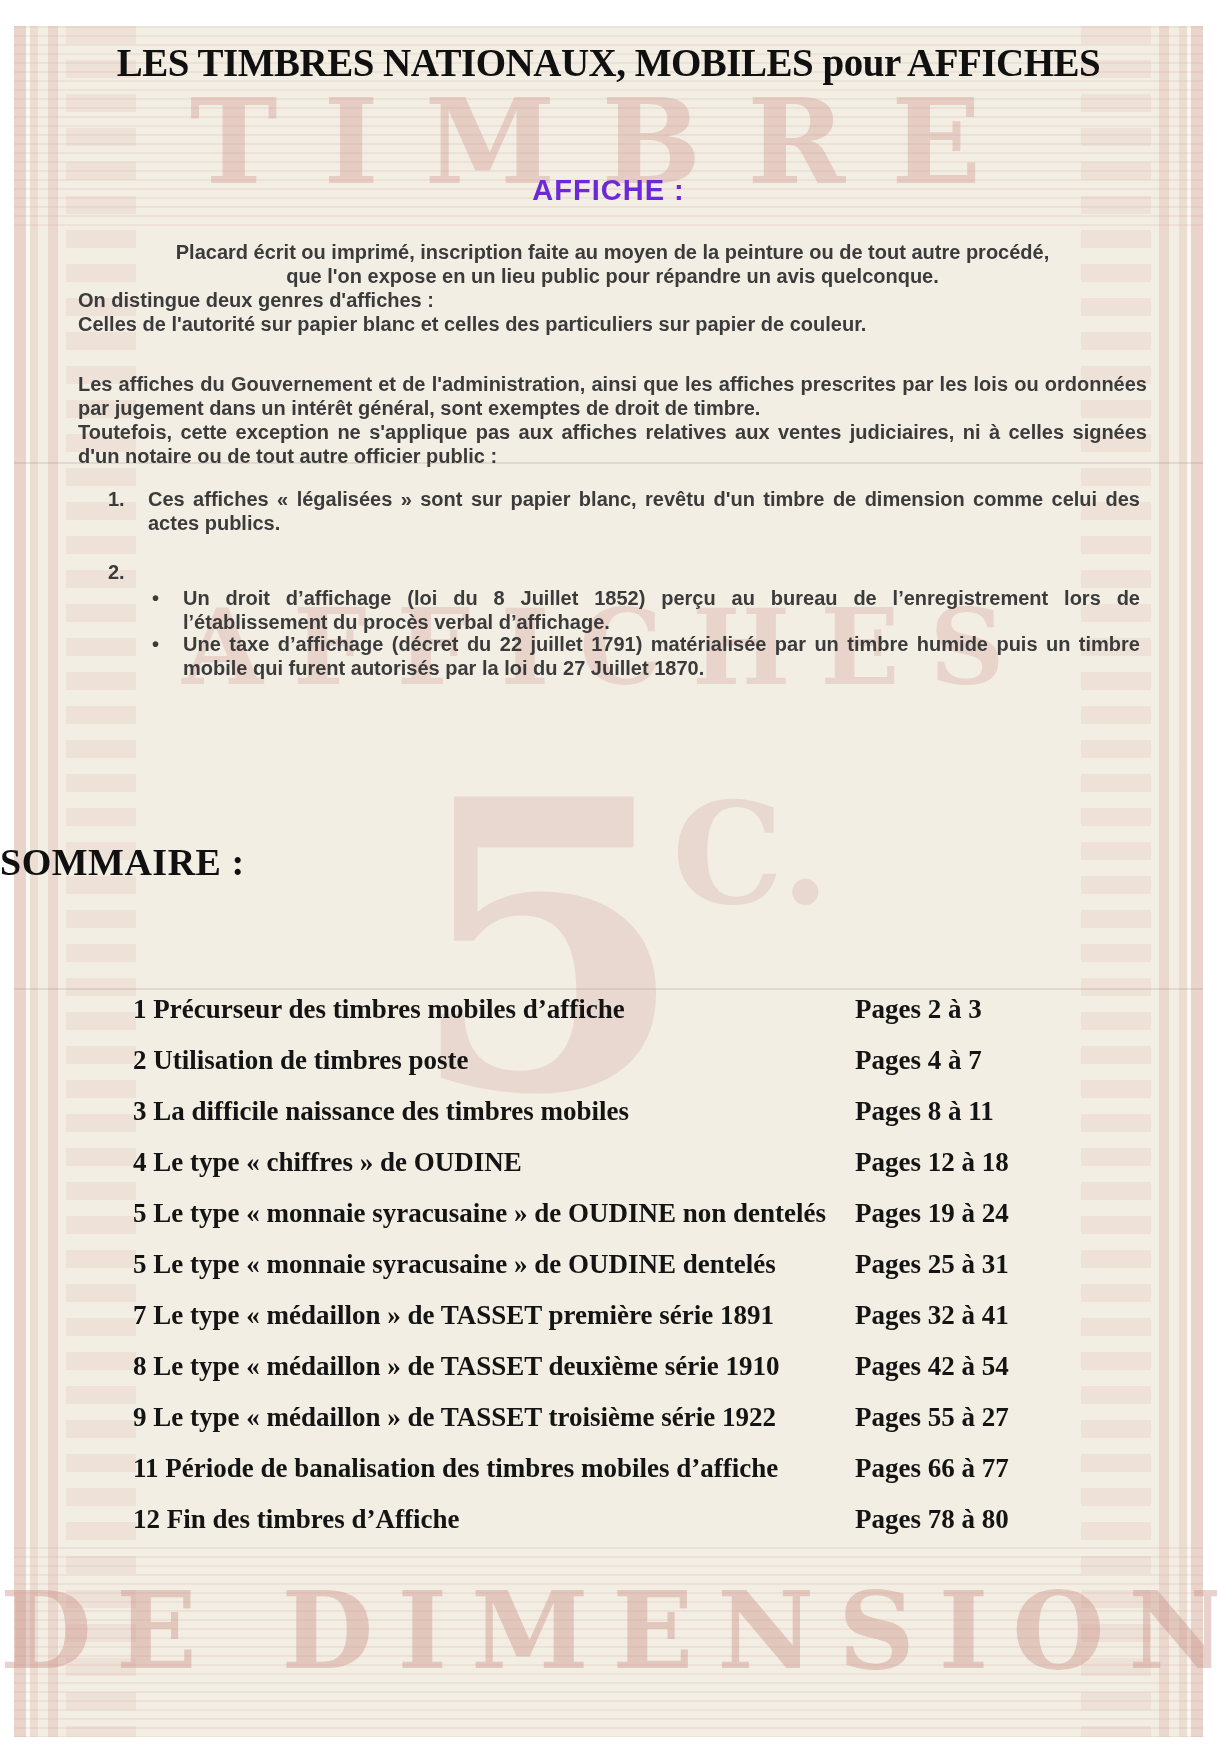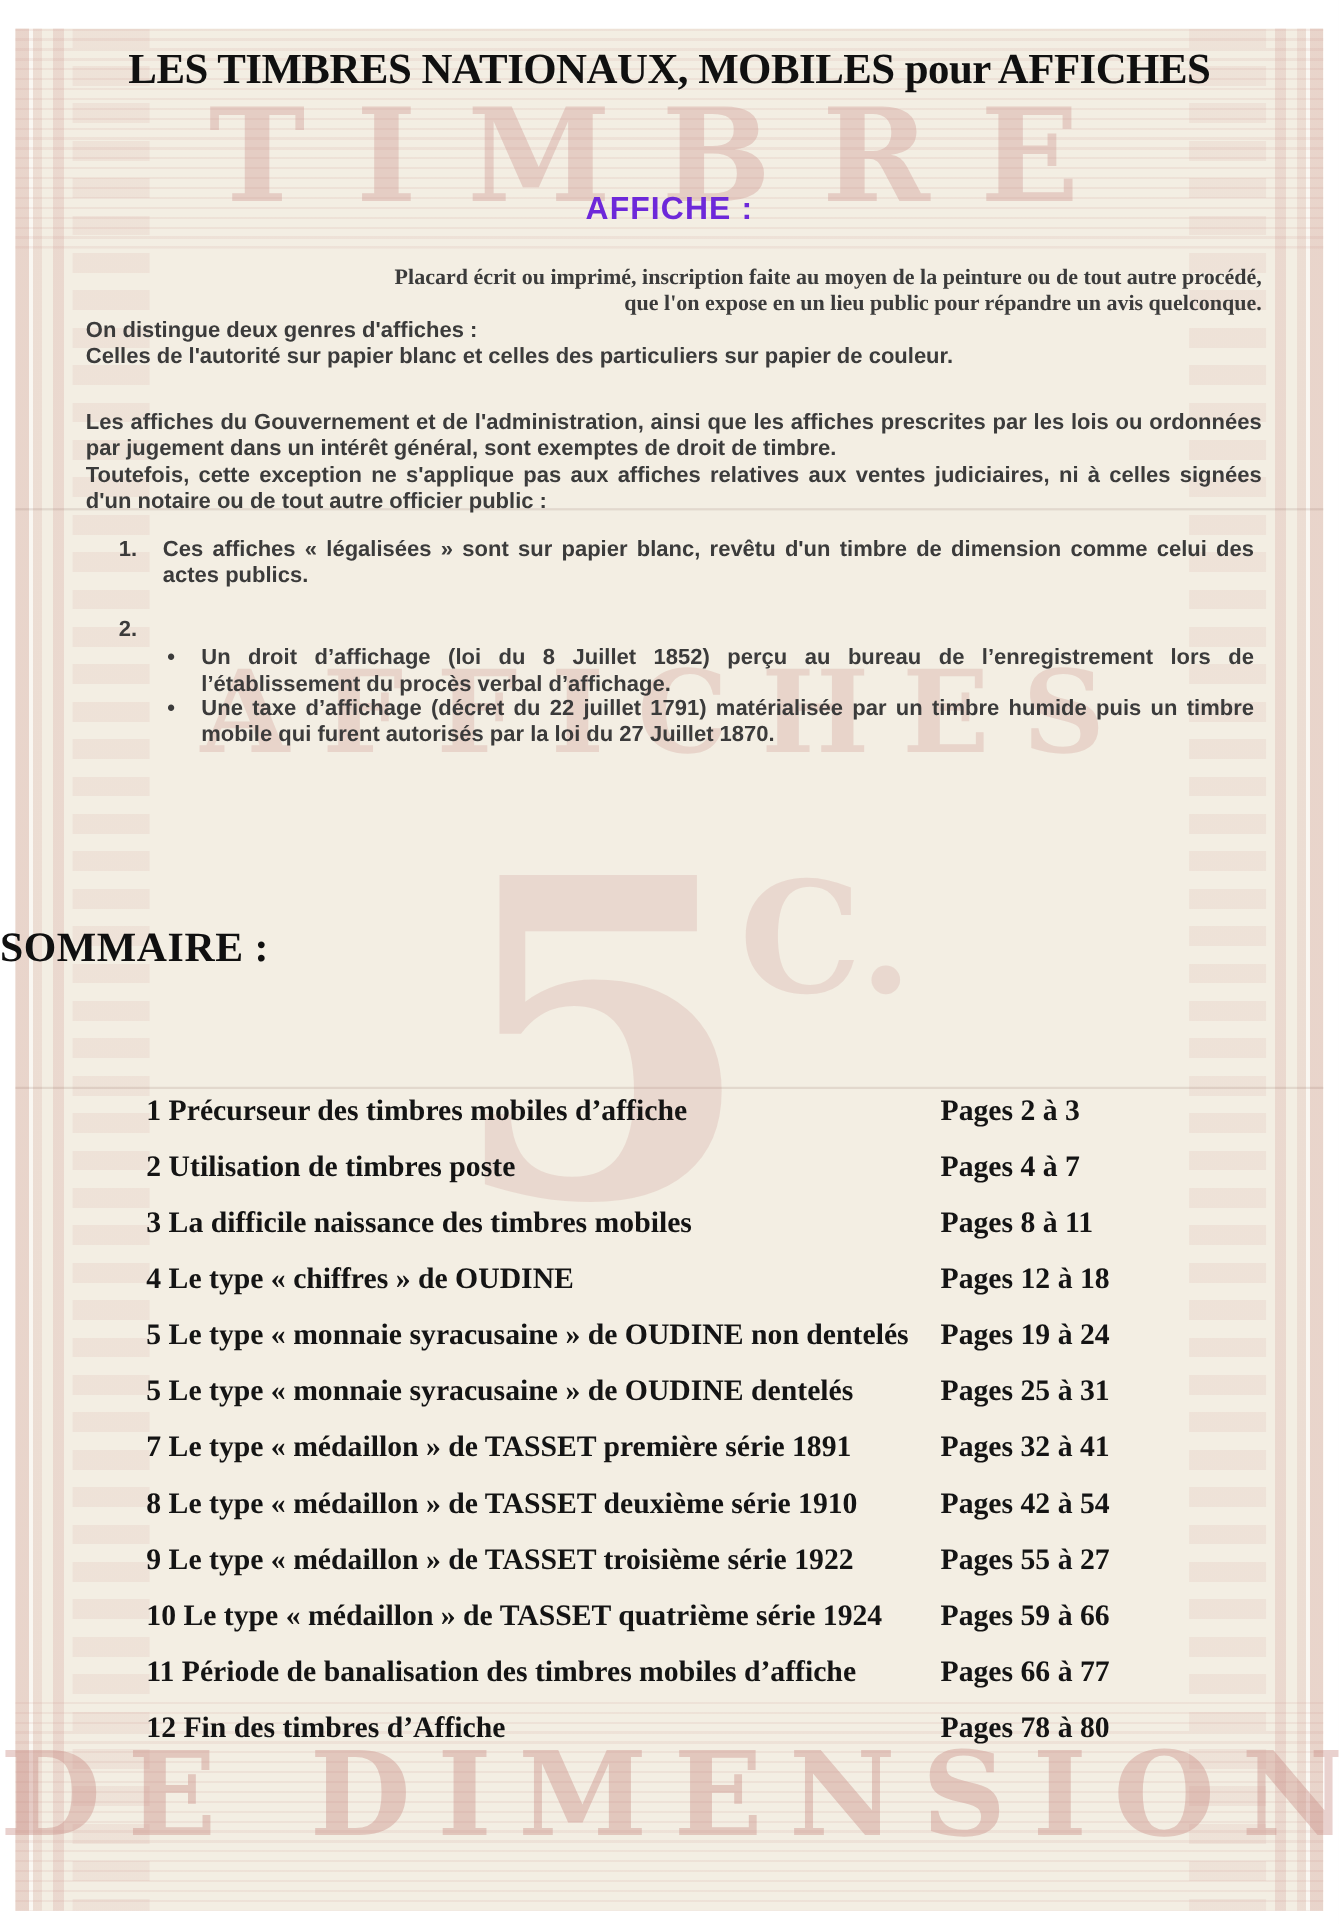--- a/index.html
+++ b/index.html
@@ -65,21 +65,21 @@
     font-size:39px;color:#101010;letter-spacing:-0.5px;
   }
   .affiche-heading{
     position:absolute;top:174px;left:0;width:100%;text-align:center;
     font-weight:bold;font-size:29px;color:#6d28d9;letter-spacing:1px;
   }
   .body-text{
     font-weight:bold;font-size:20px;line-height:24px;color:#3b3b3b;
   }
   .def-block{position:absolute;top:240px;left:78px;right:70px;}
-  .def-center{text-align:right;font-family:Liberation Serif, serif;}
+  .def-center{text-align:center;}
   .para-block{position:absolute;top:372px;left:78px;right:70px;text-align:justify;}
   .para-block p{margin:0;}
   .list-num{position:absolute;left:108px;width:34px;}
   .list-text{position:absolute;left:148px;right:77px;text-align:justify;}
   .li1{top:487px;}
   .li2{top:560px;}
   .bullet-dot{position:absolute;left:152px;width:24px;}
   .bullet-text{position:absolute;left:183px;right:77px;text-align:justify;}
   .b1{top:586px;}
   .b2{top:632px;}
@@ -177,24 +177,20 @@
     </div>
     <div class="toc-row">
       <span class="toc-title">8 Le type « médaillon » de TASSET deuxième série 1910</span>
       <span class="toc-pages">Pages 42 à 54</span>
     </div>
     <div class="toc-row">
       <span class="toc-title">9 Le type « médaillon » de TASSET troisième série 1922</span>
       <span class="toc-pages">Pages 55 à 27</span>
     </div>
     <div class="toc-row">
-      <span class="toc-title">10 Le type « médaillon » de TASSET quatrième série 1924</span>
-      <span class="toc-pages">Pages 59 à 66</span>
-    </div>
-    <div class="toc-row">
       <span class="toc-title">11 Période de banalisation des timbres mobiles d’affiche</span>
       <span class="toc-pages">Pages 66 à 77</span>
     </div>
     <div class="toc-row">
       <span class="toc-title">12 Fin des timbres d’Affiche</span>
       <span class="toc-pages">Pages 78 à 80</span>
     </div>
   </div>
 
 </div>

